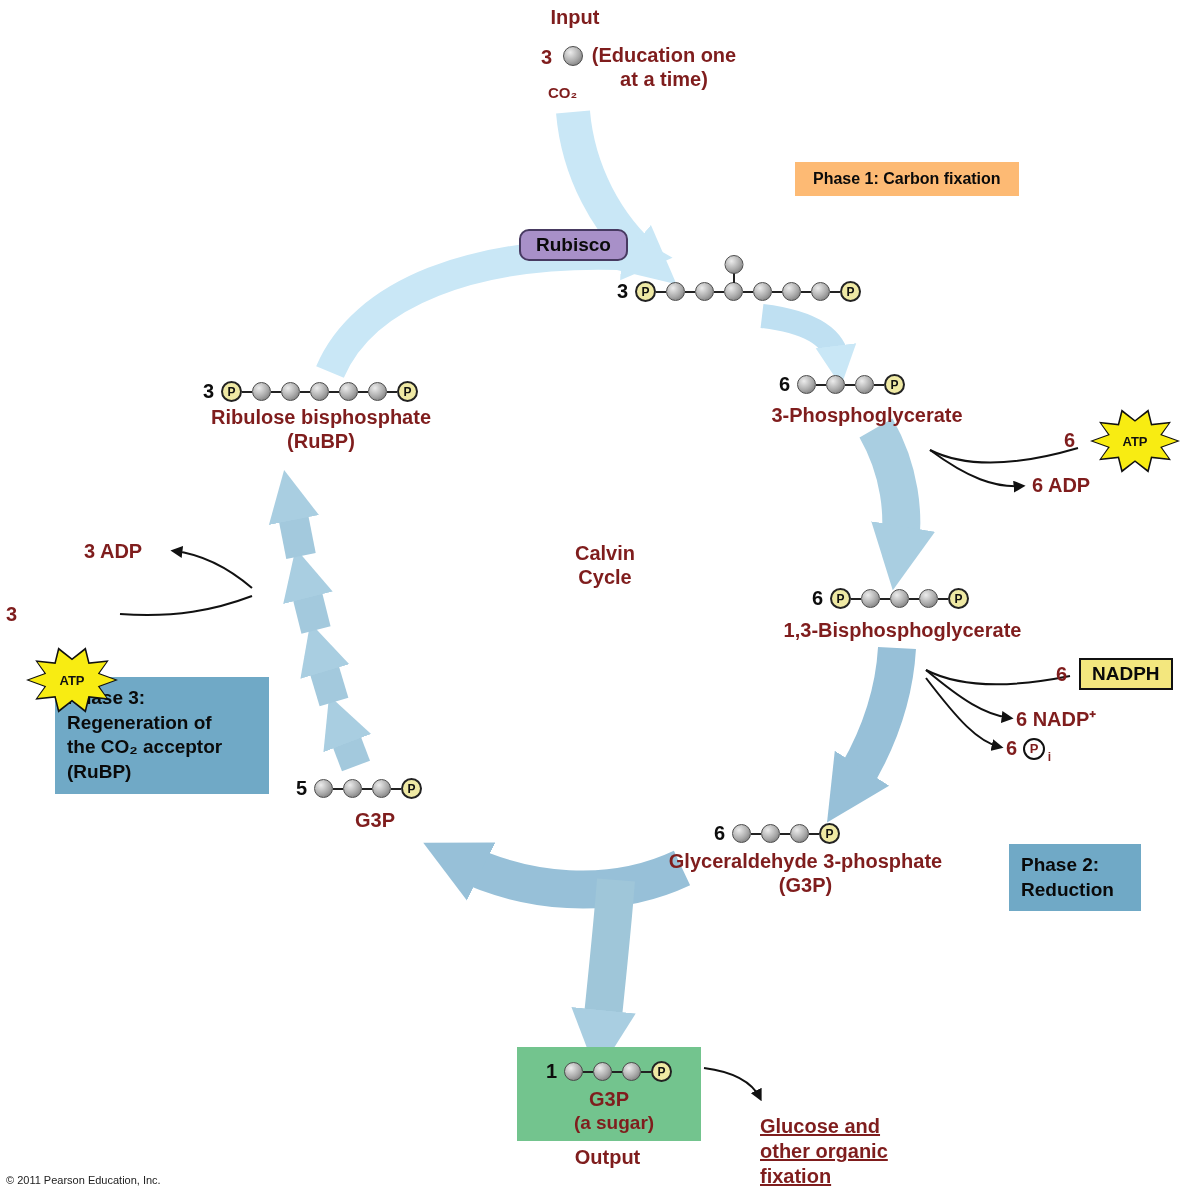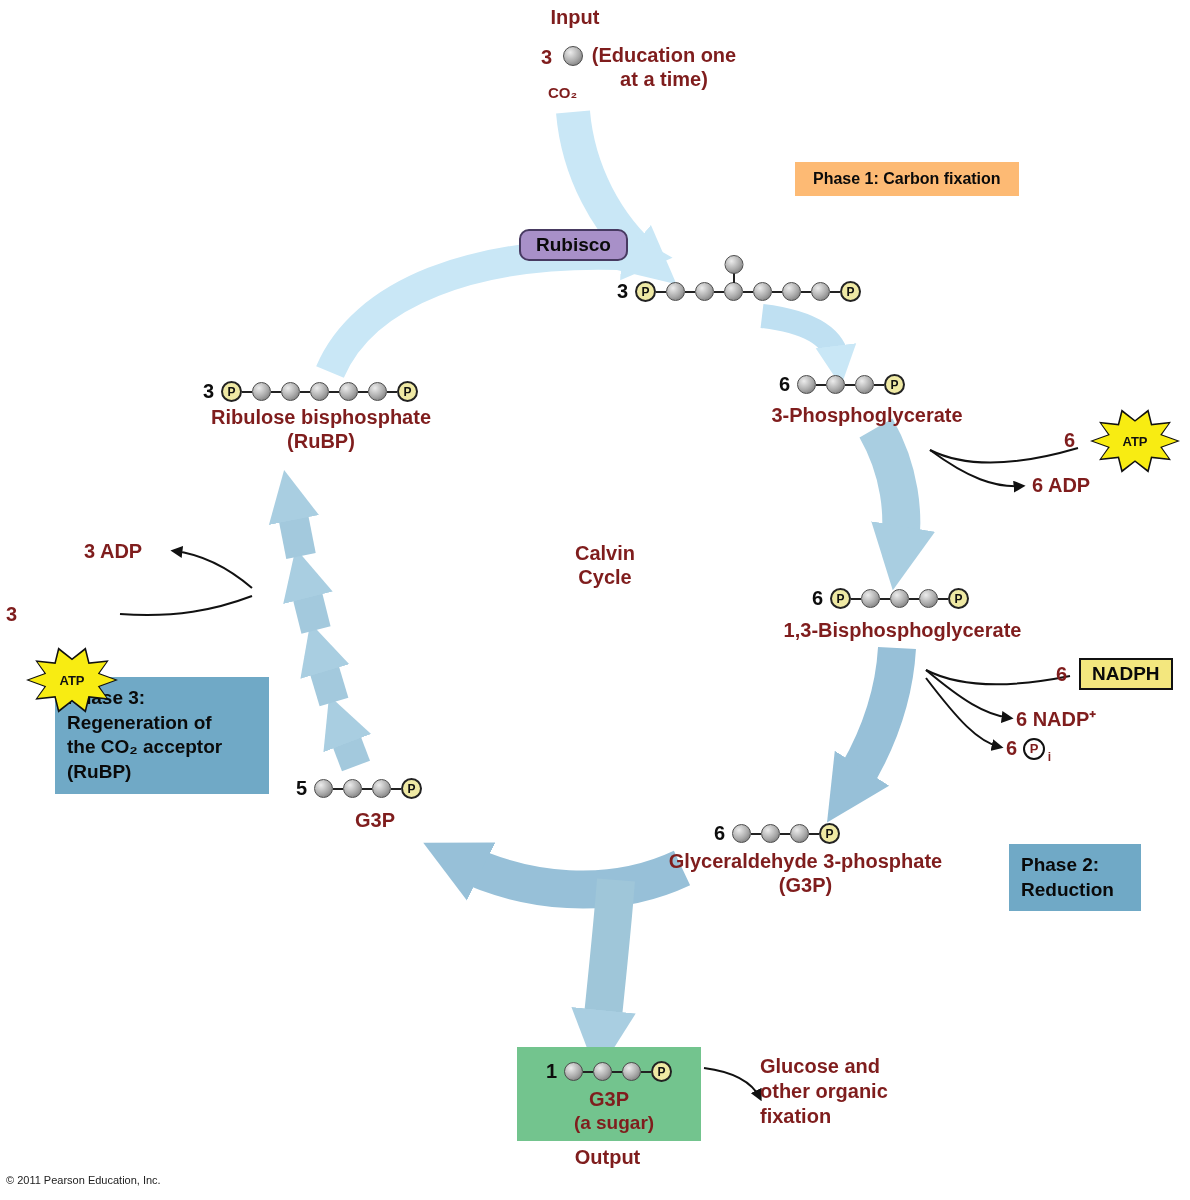--- a/index.html
+++ b/index.html
@@ -323,20 +323,20 @@
         </span>
         <span class="mol-link"></span>
         <span class="mol-unit">
           <span class="mol-p">P</span>
         </span>
       </div>
     <div class="lbl" style="font-size:20px;">G3P</div>
     <div class="lbl" style="font-size:19px;margin-left:10px;">(a sugar)</div>
   </div>
   <div class="abs lbl ctr" style="left:560px;top:1146px;width:95px;">Output</div>
-  <div class="abs lbl" style="left:760px;top:1054px;line-height:1.25;">
+  <div class="abs lbl" style="left:760px;top:1114px;line-height:1.25;text-decoration:underline;">
     <span>Glucose and</span><br>
     <span>other organic</span><br>
     <span>fixation</span>
   </div>
 
   <div class="abs small" style="left:6px;top:1174px;">© 2011 Pearson Education, Inc.</div>
 </div>
 
 </body></html>

